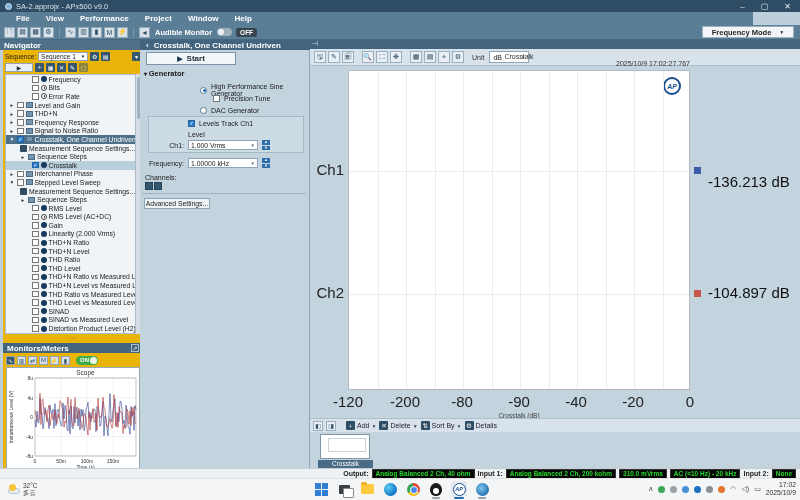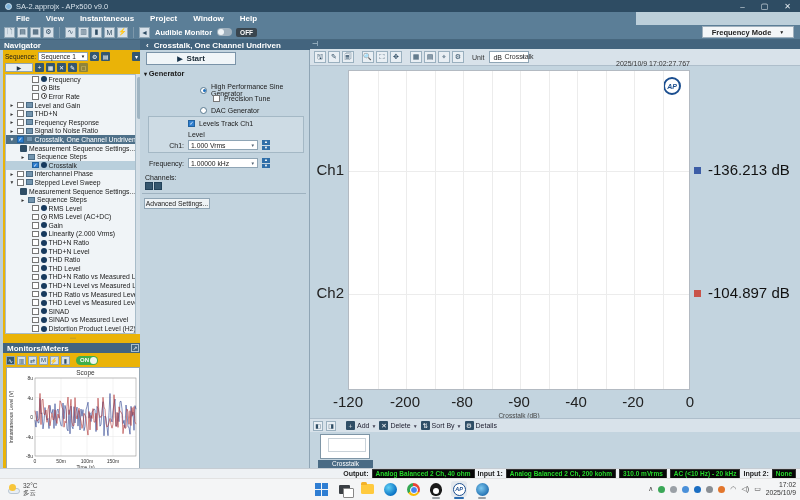--- a/index.html
+++ b/index.html
@@ -7,21 +7,21 @@
   body { position:relative; overflow:hidden; background:#bccfda;
          font-family:"Liberation Sans", sans-serif; color:#1a1a1a; }
   .abs { position:absolute; }
 
   
   .titlebar { left:0; top:0; width:800px; height:12px; background:#2e4c63;
     color:#d5e0e9; font-size:7.5px; display:flex; align-items:center; padding:0 5px; gap:4px; }
   .app-ico { width:7px; height:7px; border-radius:50%; background:#7fb2d9; border:1px solid #cfe3f0; }
   .winctl { margin-left:auto; display:flex; gap:16px; font-size:8px; color:#e6edf2; padding-right:4px; }
   .winctl span { cursor:default; }
-  .menubar { left:0; top:12px; width:636px; height:13px; background:#5b7e97;
+  .menubar { left:0; top:12px; width:753px; height:13px; background:#5b7e97;
     display:flex; align-items:center; padding-left:8px; }
   .menubar span { color:#fff; font-size:8px; font-weight:bold; padding:0 8px; }
   .toolbar { left:0; top:25px; width:800px; height:15px; background:#5b7e97;
     border-bottom:1px solid #47677e; display:flex; align-items:center; padding-left:4px; gap:2px; }
   .tbtn { width:11px; height:11px; background:#d7e1e9; border:1px solid #91a7b6;
     font-size:7px; color:#2e4c63; display:flex; align-items:center; justify-content:center; }
   .tsep { width:1px; height:11px; background:#7d98ab; margin:0 3px; }
   .audlbl { color:#fff; font-size:7.5px; font-weight:bold; margin:0 3px; }
   .sw-track { width:15px; height:8px; background:#9fb0bd; border-radius:4px; position:relative; }
   .sw-knob { position:absolute; left:1px; top:1px; width:6px; height:6px; background:#eef3f6; border-radius:50%; }
@@ -209,21 +209,21 @@
   <span class="winctl">
     <span>–</span>
     <span>▢</span>
     <span>✕</span>
   </span>
 </div>
 
 <div class="abs menubar" id="menubar">
     <span>File</span>
     <span>View</span>
-    <span>Instantaneous</span>
+    <span>Performance</span>
     <span>Project</span>
     <span>Window</span>
     <span>Help</span>
   </div>
 
 <div class="abs toolbar">
   <span class="tbtn">🗋</span>
   <span class="tbtn">▤</span>
   <span class="tbtn">▦</span>
   <span class="tbtn">⚙</span>
@@ -584,21 +584,21 @@
   <div id="chartlabels">
       <span class="xtick" style="left: 38px;">-120</span>
       <span class="xtick" style="left: 95px;">-200</span>
       <span class="xtick" style="left: 152px;">-80</span>
       <span class="xtick" style="left: 209px;">-90</span>
       <span class="xtick" style="left: 266px;">-40</span>
       <span class="xtick" style="left: 323px;">-20</span>
       <span class="xtick" style="left: 380px;">0</span>
       <span class="chlab" style="top: 112px;">Ch1</span>
       <span class="mark" style="left: 384px; top: 117.5px; background: rgb(60, 93, 166);"></span>
-      <span class="vallab" style="top: 112px;">-136.213 dB</span>
+      <span class="vallab" style="top: 124px;">-136.213 dB</span>
       <span class="chlab" style="top: 235.04px;">Ch2</span>
       <span class="mark" style="left: 384px; top: 240.54px; background: rgb(201, 84, 74);"></span>
       <span class="vallab" style="top: 235.04px;">-104.897 dB</span>
     </div>
   <div class="xlabel">Crosstalk (dB)</div>
   <div class="gbottom">
     <span class="gbsq">◧</span>
     <span class="gbsq">◨</span>
     <span style="width:4px;"></span>
     <span class="gbitem">

